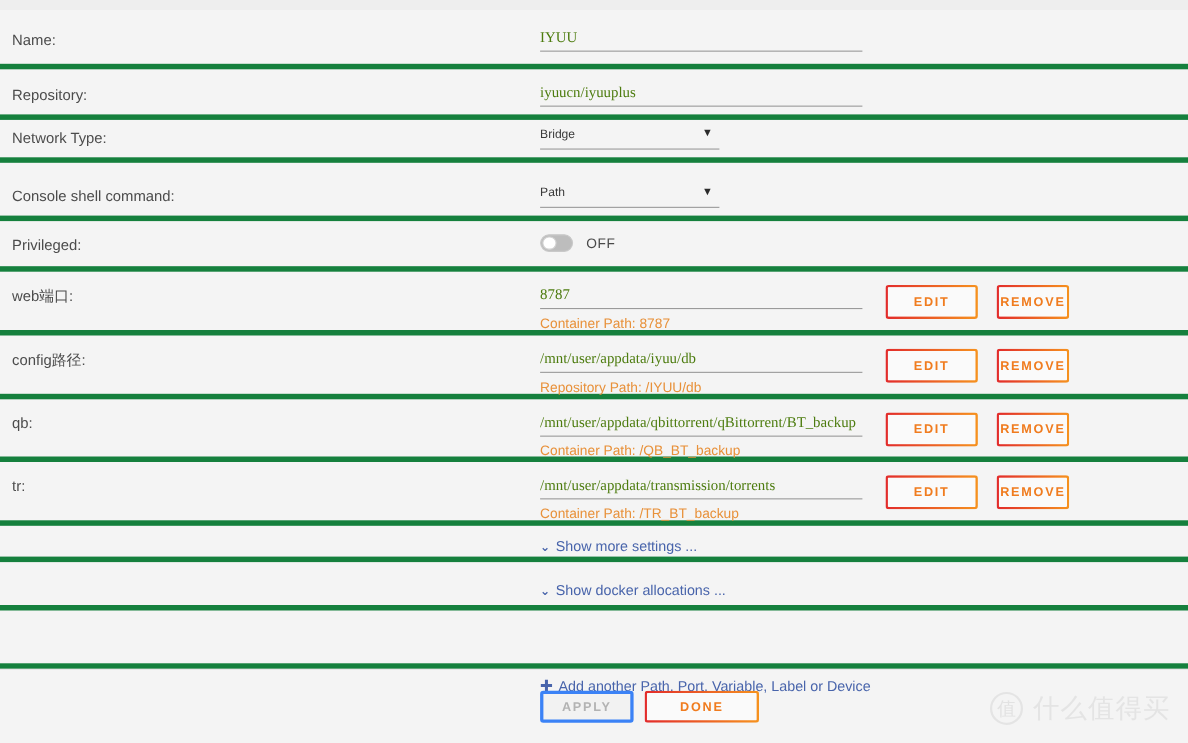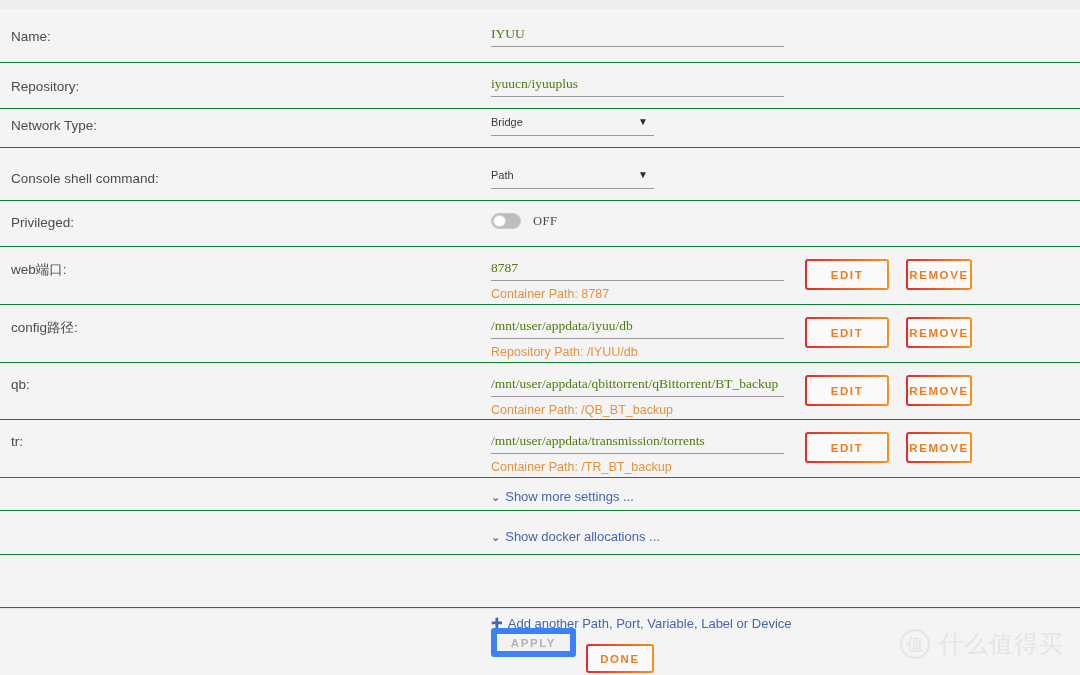--- a/index.html
+++ b/index.html
@@ -19,21 +19,21 @@
   .top-strip {
     position: absolute; left: 0; top: 0;
     width: 1080px; height: 9px;
     background: #eeeeee;
   }
 
   
   .row {
     position: absolute;
     left: 0; width: 1080px;
-    border-bottom: 1px solid #15803d;
+    border-bottom: 5px solid #15803d;
   }
   .label {
     position: absolute;
     left: 11px;
     font-size: 13.5px;
     color: #4c4c4c;
     white-space: nowrap;
   }
   .field { position: absolute; left: 491px; }
 
@@ -66,21 +66,21 @@
   }
   .select-wrap .caret {
     position: absolute;
     right: 6px; top: 2px;
     font-size: 10px;
     color: #2b2b2b;
     line-height: 12px;
   }
 
   
-  .toggle-row { display: flex; align-items: center; font-family: Liberation Serif, serif; }
+  .toggle-row { display: flex; align-items: center; }
   .toggle {
     width: 30px; height: 16px;
     border-radius: 9px;
     background: #bdbdbd;
     border: 1px solid #c9c9c9;
     position: relative;
     display: inline-block;
   }
   .toggle .knob {
     position: absolute;
@@ -147,33 +147,33 @@
     position: absolute;
     left: 0; top: 608px;
     width: 1080px; height: 1px;
     background: #e6e6e6;
   }
   .btn-apply {
     position: absolute;
     left: 491px; top: 628px;
     width: 85px; height: 29px;
     background: #f2f2f2;
-    border: 6px solid #3b82f6;
+    border: 3px solid #3b82f6;
     border-radius: 3px;
     color: #b3b3b3;
     font-size: 11.5px;
     letter-spacing: 1.6px;
     font-weight: bold;
     font-family: "Liberation Sans", "DejaVu Sans", sans-serif;
     display: flex; align-items: center; justify-content: center;
   }
   .btn-done {
     position: absolute;
     left: 586px; top: 628px;
-    width: 68px; height: 29px; margin-top: 16px;
+    width: 104px; height: 29px;
   }
 
   
   .watermark {
     position: absolute;
     right: 16px; top: 628px;
     display: flex;
     align-items: center;
     color: #e2e2e2;
     user-select: none;

